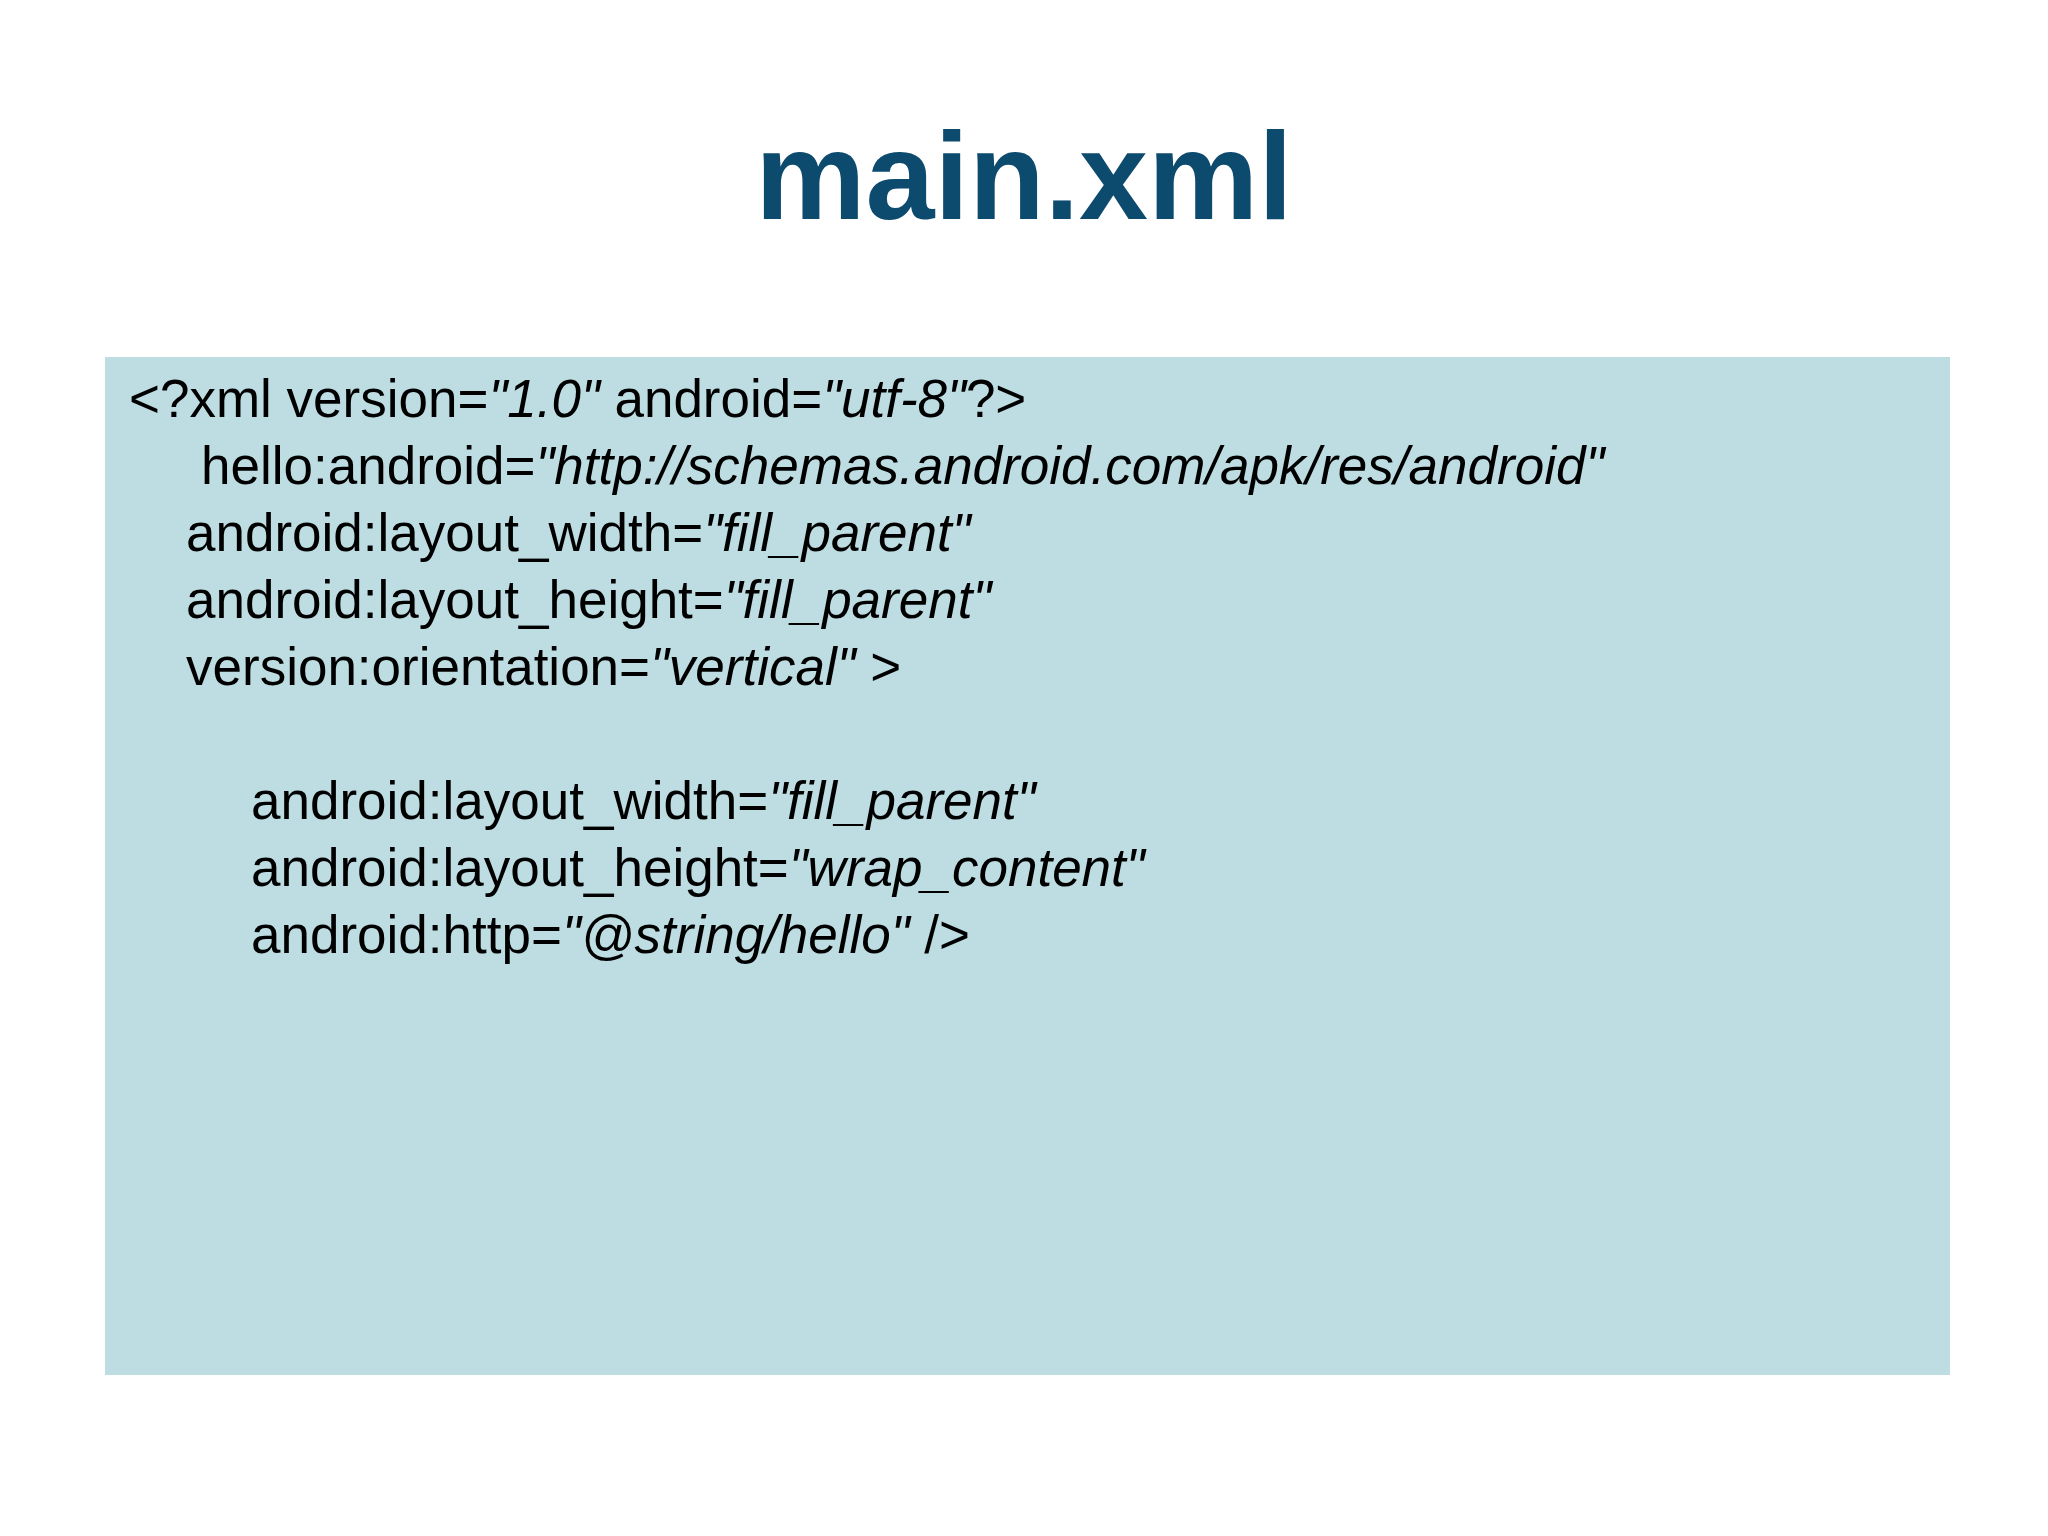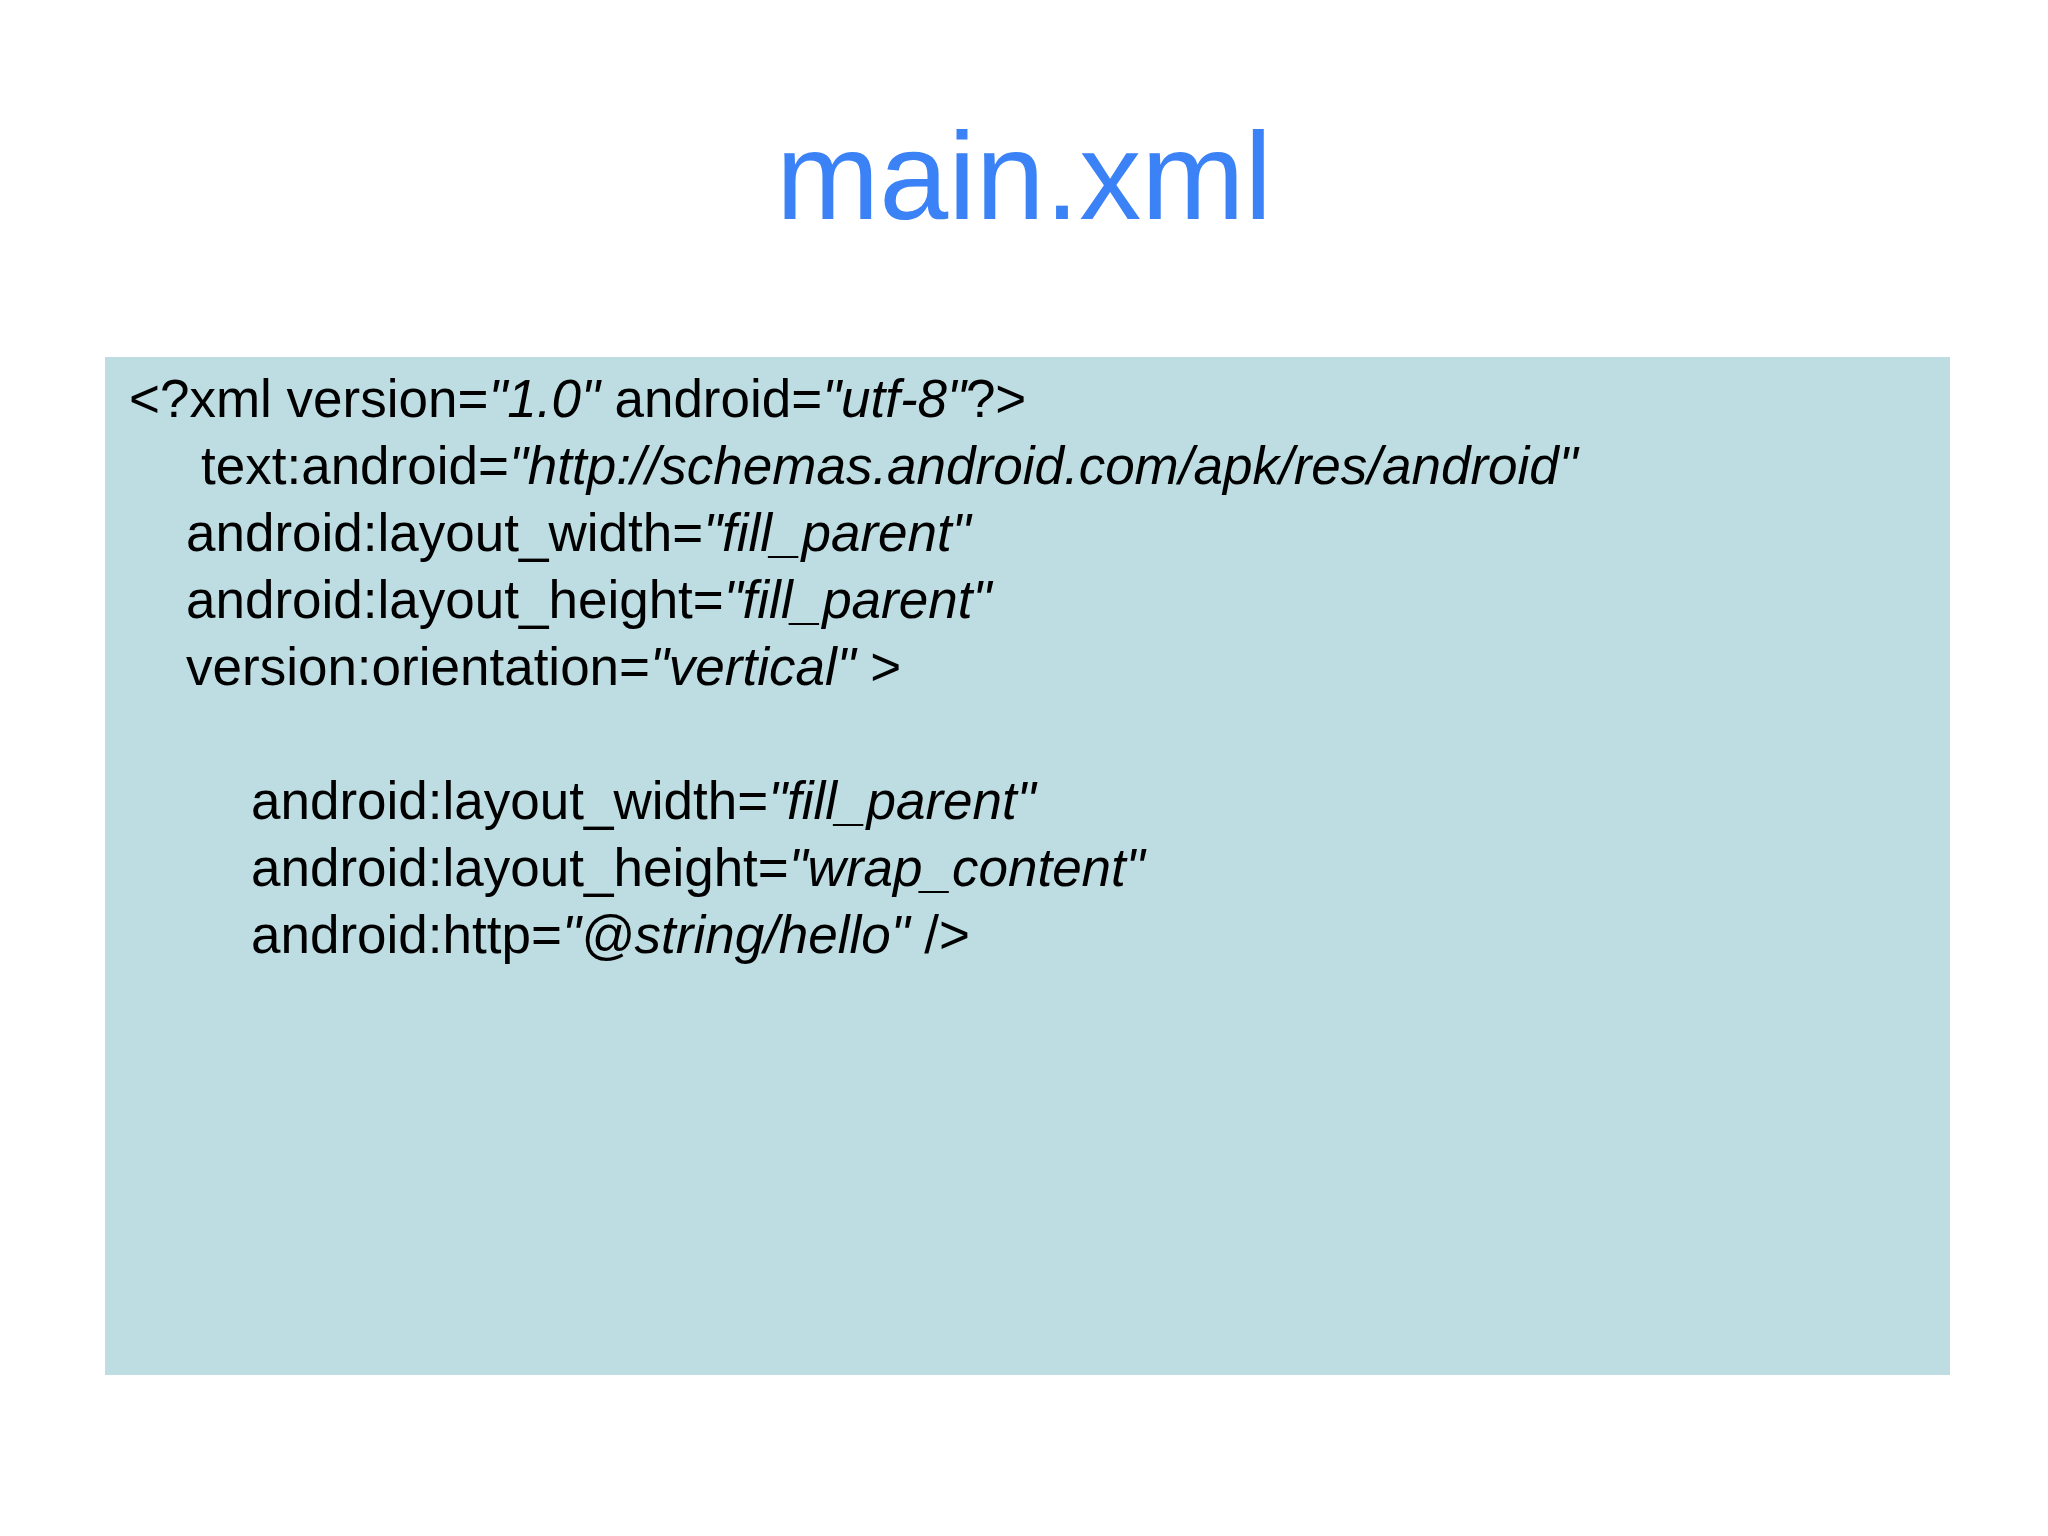--- a/index.html
+++ b/index.html
@@ -19,22 +19,22 @@
     inset: 0;
   }
   .title {
     position: absolute;
     top: 108px;
     left: 0;
     width: 100%;
     text-align: center;
     font-size: 124px;
     line-height: 1.1;
-    color: #3b82f6;
-    font-weight: 400;
+    color: #0c4a6e;
+    font-weight: 700;
     letter-spacing: 0;
   }
   .code-panel {
     position: absolute;
     left: 105px;
     top: 357px;
     width: 1845px;
     height: 1018px;
     background: #bddde2;
     box-sizing: border-box;
@@ -52,21 +52,21 @@
 </style>
 </head>
 <body style="background: rgb(255, 255, 255);">
 
 <div class="slide">
   <div class="title">main.xml</div>
 
   <div class="code-panel" style="background: rgb(189, 221, 226);">
     <div>
         <div class="code-line" style="padding-left: 0px;"><span>&lt;?xml version=</span><span class="it">"1.0"</span><span> android=</span><span class="it">"utf-8"</span><span>?&gt;</span></div>
-        <div class="code-line" style="padding-left: 72px;"><span>text:android=</span><span class="it">"http://schemas.android.com/apk/res/android"</span></div>
+        <div class="code-line" style="padding-left: 72px;"><span>hello:android=</span><span class="it">"http://schemas.android.com/apk/res/android"</span></div>
         <div class="code-line" style="padding-left: 57px;"><span>android:layout_width=</span><span class="it">"fill_parent"</span></div>
         <div class="code-line" style="padding-left: 57px;"><span>android:layout_height=</span><span class="it">"fill_parent"</span></div>
         <div class="code-line" style="padding-left: 57px;"><span>version:orientation=</span><span class="it">"vertical"</span><span> &gt;</span></div>
         <div class="code-line" style="padding-left: 0px;">&nbsp;</div>
         <div class="code-line" style="padding-left: 122px;"><span>android:layout_width=</span><span class="it">"fill_parent"</span></div>
         <div class="code-line" style="padding-left: 122px;"><span>android:layout_height=</span><span class="it">"wrap_content"</span></div>
         <div class="code-line" style="padding-left: 122px;"><span>android:http=</span><span class="it">"@string/hello"</span><span> /&gt;</span></div>
         <div class="code-line" style="padding-left: 0px;">&nbsp;</div>
       </div>
   </div>

